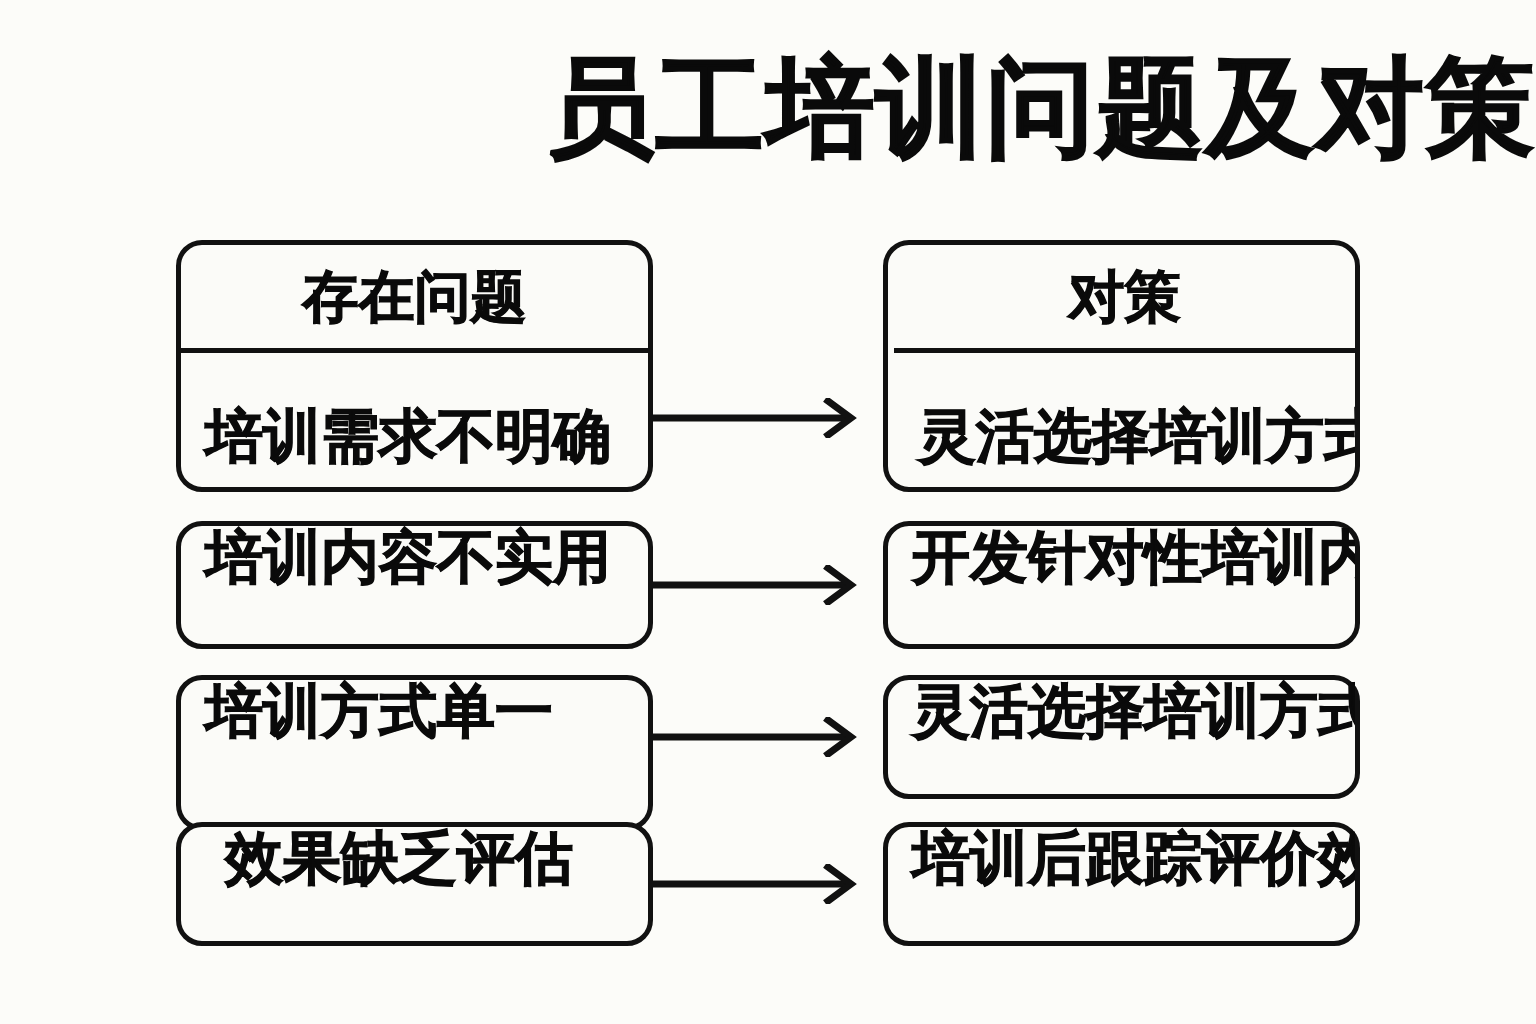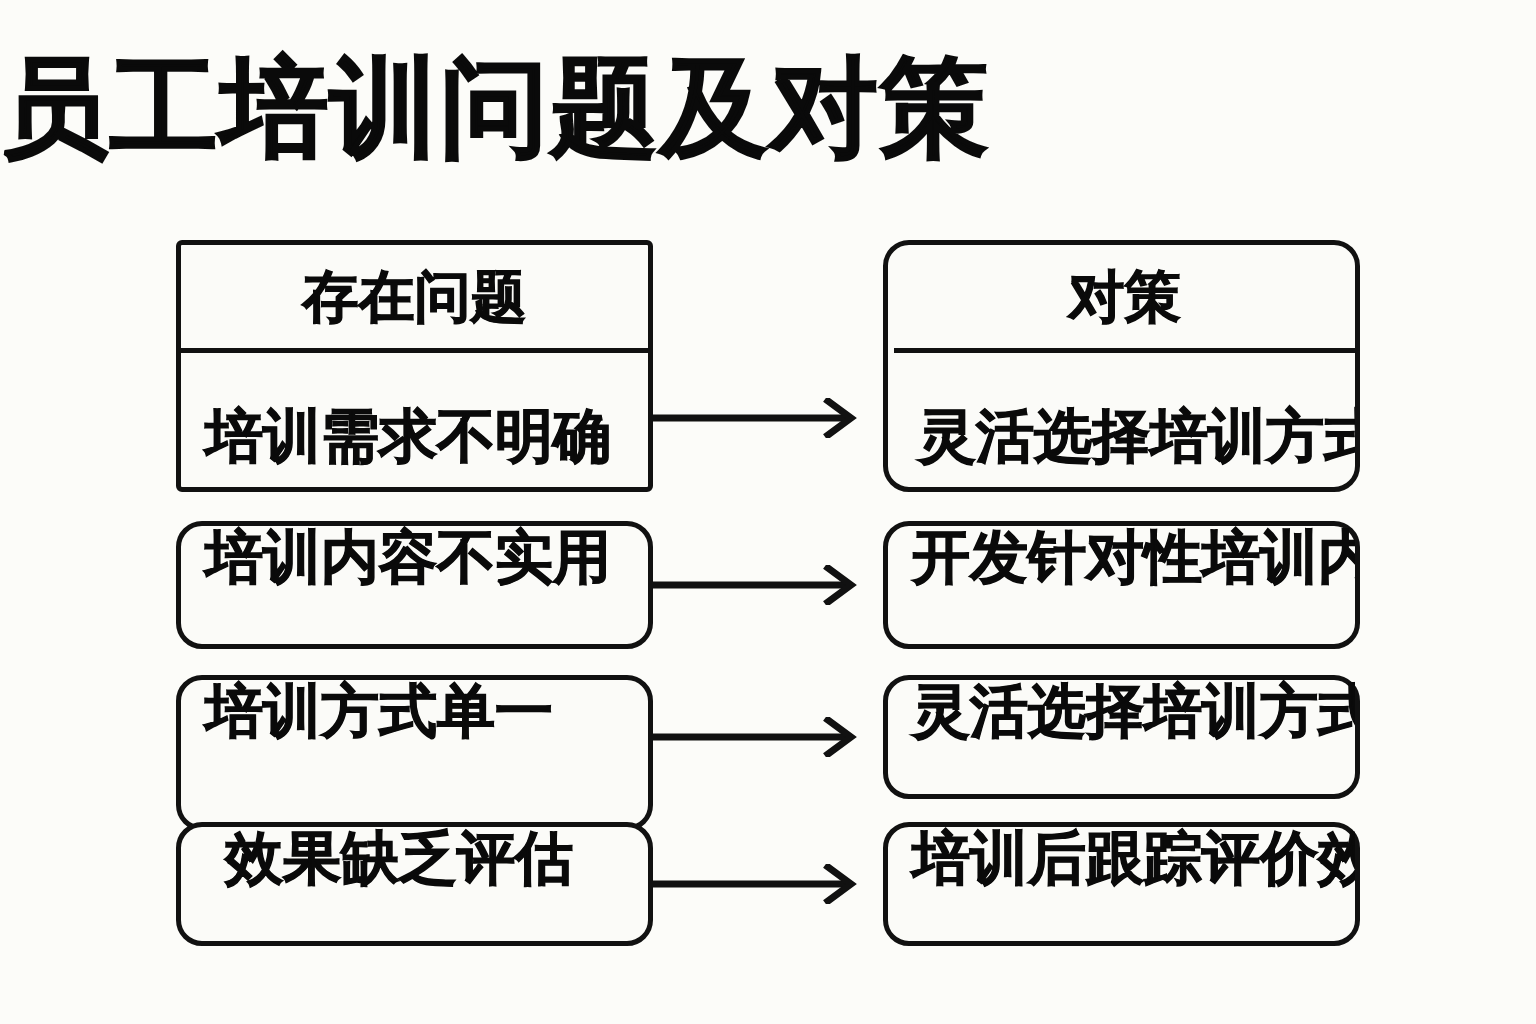--- a/index.html
+++ b/index.html
@@ -18,21 +18,21 @@
     width: 1536px;
     height: 1024px;
   }
 
   
   .title {
     position: absolute;
     left: 0;
     top: 48px;
     width: 1536px;
-    text-align: left;
+    text-align: right;
     font-size: 108px;
     line-height: 120px;
     font-weight: 900;
     letter-spacing: 2px;
     color: #0a0a0a;
     -webkit-text-stroke: 2px #0a0a0a;
     white-space: nowrap;
   }
 
   
@@ -104,21 +104,21 @@
   }
   .arrow svg { display: block; }
 </style>
 </head>
 <body>
 
 <div class="page">
 
   <div class="title">员工培训问题及对策</div>
 
-  <div class="box header-box" style="left:176px; top:240px; width:477px; height:252px;border-radius:6px;">
+  <div class="box header-box" style="left:176px; top:240px; width:477px; height:252px;">
     <div class="header-cell">
       <span class="header-text">存在问题</span>
     </div>
     <div class="item-cell pad-left">
       <span class="item-text">培训需求不明确</span>
     </div>
   </div>
 
   <div class="box header-box" style="left:883px; top:240px; width:477px; height:252px;padding-left:6px;">
     <div class="header-cell">

